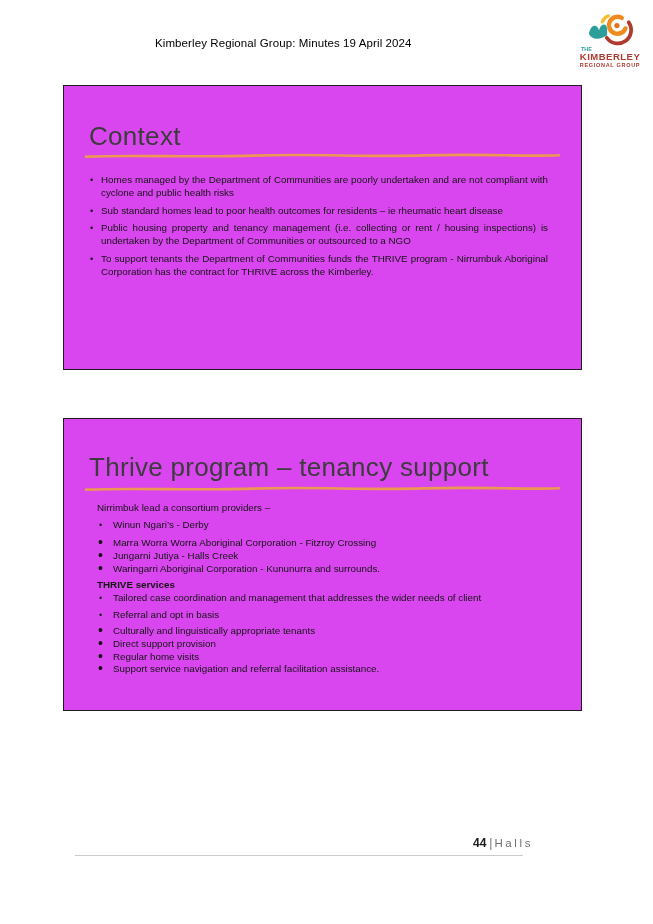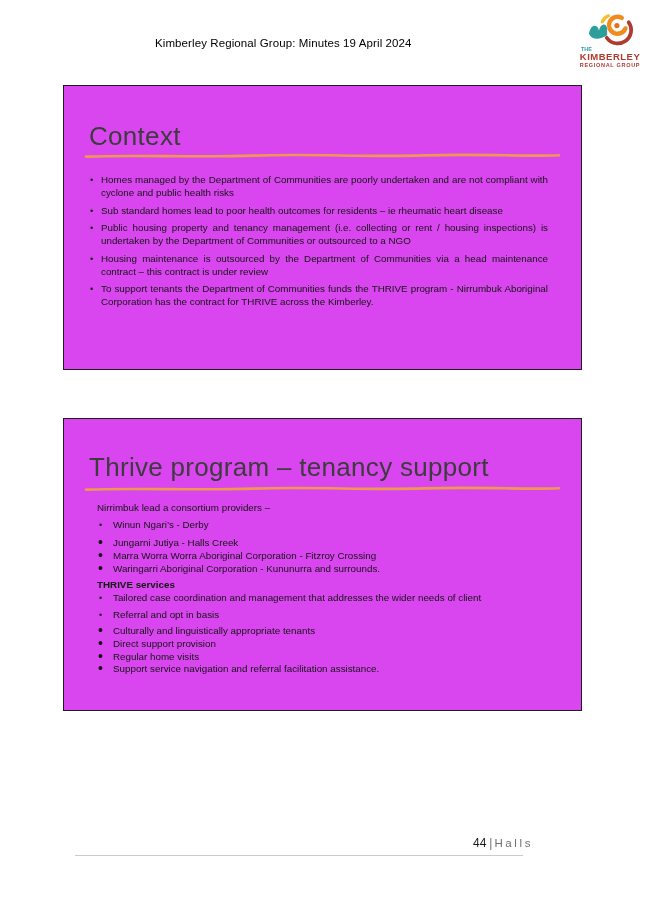--- a/index.html
+++ b/index.html
@@ -47,21 +47,21 @@
   .thr-heading{margin:3px 0 0 0;font-weight:bold;}
   .thr-list{list-style:none;margin:0;padding:0;}
   .thr-list li{position:relative;padding-left:16px;}
   .thr-list li.sm::before{content:"\2022";position:absolute;left:2px;top:0;font-size:9px;}
   .thr-list li.lg::before{content:"\2022";position:absolute;left:1px;top:-1px;font-size:14px;}
   .thr-list li.gap5{margin-bottom:5px;}
   .thr-list li.gap4{margin-bottom:4px;}
   .thr-list li.gap3{margin-bottom:3px;}
   
   .footer-text{position:absolute;top:836px;right:120px;font-size:12px;white-space:nowrap;}
-  .footer-num{font-weight:normal;color:#1a1a1a;}
+  .footer-num{font-weight:bold;color:#1a1a1a;}
   .footer-sep{color:#6f6f6f;margin:0 2px 0 3px;}
   .footer-word{color:#6f6f6f;letter-spacing:2.6px;font-size:11.5px;}
   .footer-line{position:absolute;top:855px;left:75px;width:448px;height:1px;background:#cbcbcb;}
 </style>
 </head>
 <body>
 
 <div class="header-title">Kimberley Regional Group: Minutes 19 April 2024</div>
 
 <div class="logo">
@@ -79,36 +79,35 @@
 
 <section class="slide slide-context">
   <h1>Context</h1>
   <svg class="title-underline" width="478" height="8" viewBox="0 0 478 8">
     <path d="M2 4.6 C 50 2.6, 110 5.6, 170 3.6 S 280 5.2, 340 3.4 S 440 4.8, 475 3.2" fill="none" stroke-width="2.6" stroke-linecap="round" stroke="#EC9853"></path>
   </svg>
   <ul class="ctx-list">
     <li>Homes managed by the Department of Communities are poorly undertaken and are not compliant with cyclone and public health risks</li>
     <li>Sub standard homes lead to poor health outcomes for residents – ie rheumatic heart disease</li>
     <li>Public housing property and tenancy management (i.e. collecting or rent / housing inspections) is undertaken by the Department of Communities or outsourced to a NGO</li>
-    <li>Housing maintenance is outsourced by the Department of Communities via a head maintenance contract – this contract is under review</li>
     <li>To support tenants the Department of Communities funds the THRIVE program - Nirrumbuk Aboriginal Corporation has the contract for THRIVE across the Kimberley.</li>
   </ul>
 </section>
 
 <section class="slide slide-thrive">
   <h1>Thrive program – tenancy support</h1>
   <svg class="title-underline" width="478" height="8" viewBox="0 0 478 8">
     <path d="M2 4.6 C 50 2.6, 110 5.6, 170 3.6 S 280 5.2, 340 3.4 S 440 4.8, 475 3.2" fill="none" stroke-width="2.6" stroke-linecap="round" stroke="#EC9853"></path>
   </svg>
   <div class="thr-content">
     <p class="thr-intro">Nirrimbuk lead a consortium providers –</p>
     <ul class="thr-list">
       <li class="sm gap5">Winun Ngari’s - Derby</li>
+      <li class="lg">Marra Worra Worra Aboriginal Corporation - Fitzroy Crossing</li>
       <li class="lg">Jungarni Jutiya - Halls Creek</li>
-      <li class="lg">Marra Worra Worra Aboriginal Corporation - Fitzroy Crossing</li>
       <li class="lg gap3">Waringarri Aboriginal Corporation - Kununurra and surrounds.</li>
     </ul>
     <p class="thr-heading">THRIVE services</p>
     <ul class="thr-list">
       <li class="sm gap4">Tailored case coordination and management that addresses the wider needs of client</li>
       <li class="sm gap3">Referral and opt in basis</li>
       <li class="lg">Culturally and linguistically appropriate tenants</li>
       <li class="lg">Direct support provision</li>
       <li class="lg">Regular home visits</li>
       <li class="lg">Support service navigation and referral facilitation assistance.</li>

